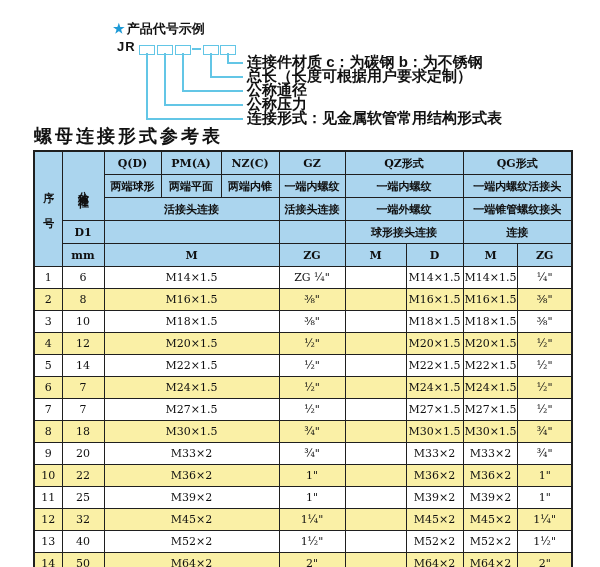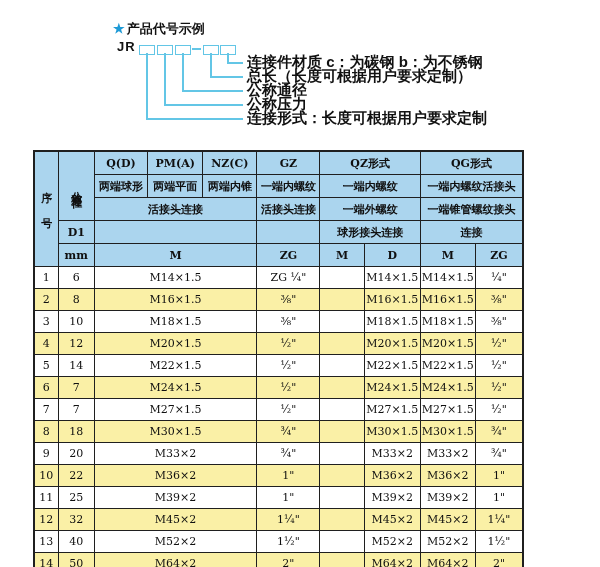--- a/index.html
+++ b/index.html
@@ -1,16 +1,16 @@
 <!DOCTYPE html>
 <html style="--header-bg: #abd5ee; --row-alt: #faf0a6; --border: #1f1f1f; --connector: #63c6e6; --star: #1e9ad6;"><head>
 <meta charset="utf-8">
 <style>
   html,body{margin:0;padding:0;background:#fff;}
-  .page{position:relative;width:524px;height:567px;background:#ffffff;overflow:hidden;
+  .page{position:relative;width:600px;height:567px;background:#ffffff;overflow:hidden;
         font-family:"Liberation Sans",sans-serif;color:#111;}
   
   .dg-title{position:absolute;left:113px;top:20px;font-size:13px;font-weight:bold;}
   .dg-title .star{color:var(--star,#1e9ad6);margin-right:2px;}
   .jr{position:absolute;left:117px;top:39px;font-size:13px;font-weight:bold;letter-spacing:1px;}
   .cbox{position:absolute;top:45px;width:14px;height:8px;border:1.5px solid var(--connector,#63c6e6);background:#fff;}
   .cdash{position:absolute;top:48px;left:192px;width:9px;height:2px;background:var(--connector,#63c6e6);}
   .cline{position:absolute;background:var(--connector,#63c6e6);}
   .dg-label{position:absolute;left:247px;font-size:15px;font-weight:bold;white-space:nowrap;line-height:14px;}
   
@@ -55,23 +55,24 @@
     <div class="cline" style="left:227px;top:62px;width:16px;height:1.5px"></div>
     <div class="cline" style="left:210px;top:76px;width:33px;height:1.5px"></div>
     <div class="cline" style="left:182px;top:90px;width:61px;height:1.5px"></div>
     <div class="cline" style="left:164px;top:104px;width:79px;height:1.5px"></div>
     <div class="cline" style="left:146px;top:118px;width:97px;height:1.5px"></div>
 
     <div class="dg-label" style="top:55px">连接件材质  c：为碳钢  b：为不锈钢</div>
     <div class="dg-label" style="top:69px">总长（长度可根据用户要求定制）</div>
     <div class="dg-label" style="top:83px">公称通径</div>
     <div class="dg-label" style="top:97px">公称压力</div>
-    <div class="dg-label" style="top:111px">连接形式：长度可根据用户要求定制</div>
+    <div class="dg-label" style="top:111px">连接形式：见金属软管常用结构形式表</div>
   </div>
 
+  <div class="tbl-title">螺母连接形式参考表</div>
 
   <table class="ref">
     <colgroup>
       <col style="width:28px">
         <col style="width:42px">
         <col style="width:57px">
         <col style="width:60px">
       <col style="width:58px">
         <col style="width:66px">
         <col style="width:61px">

